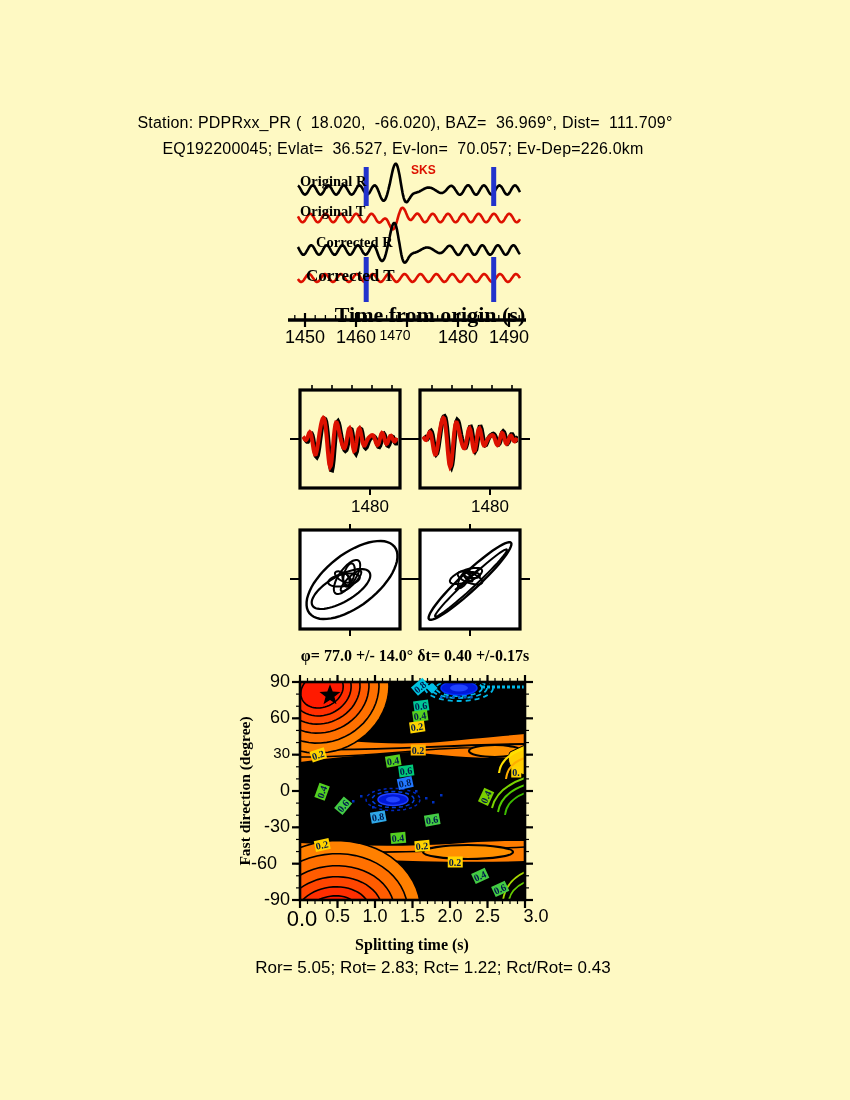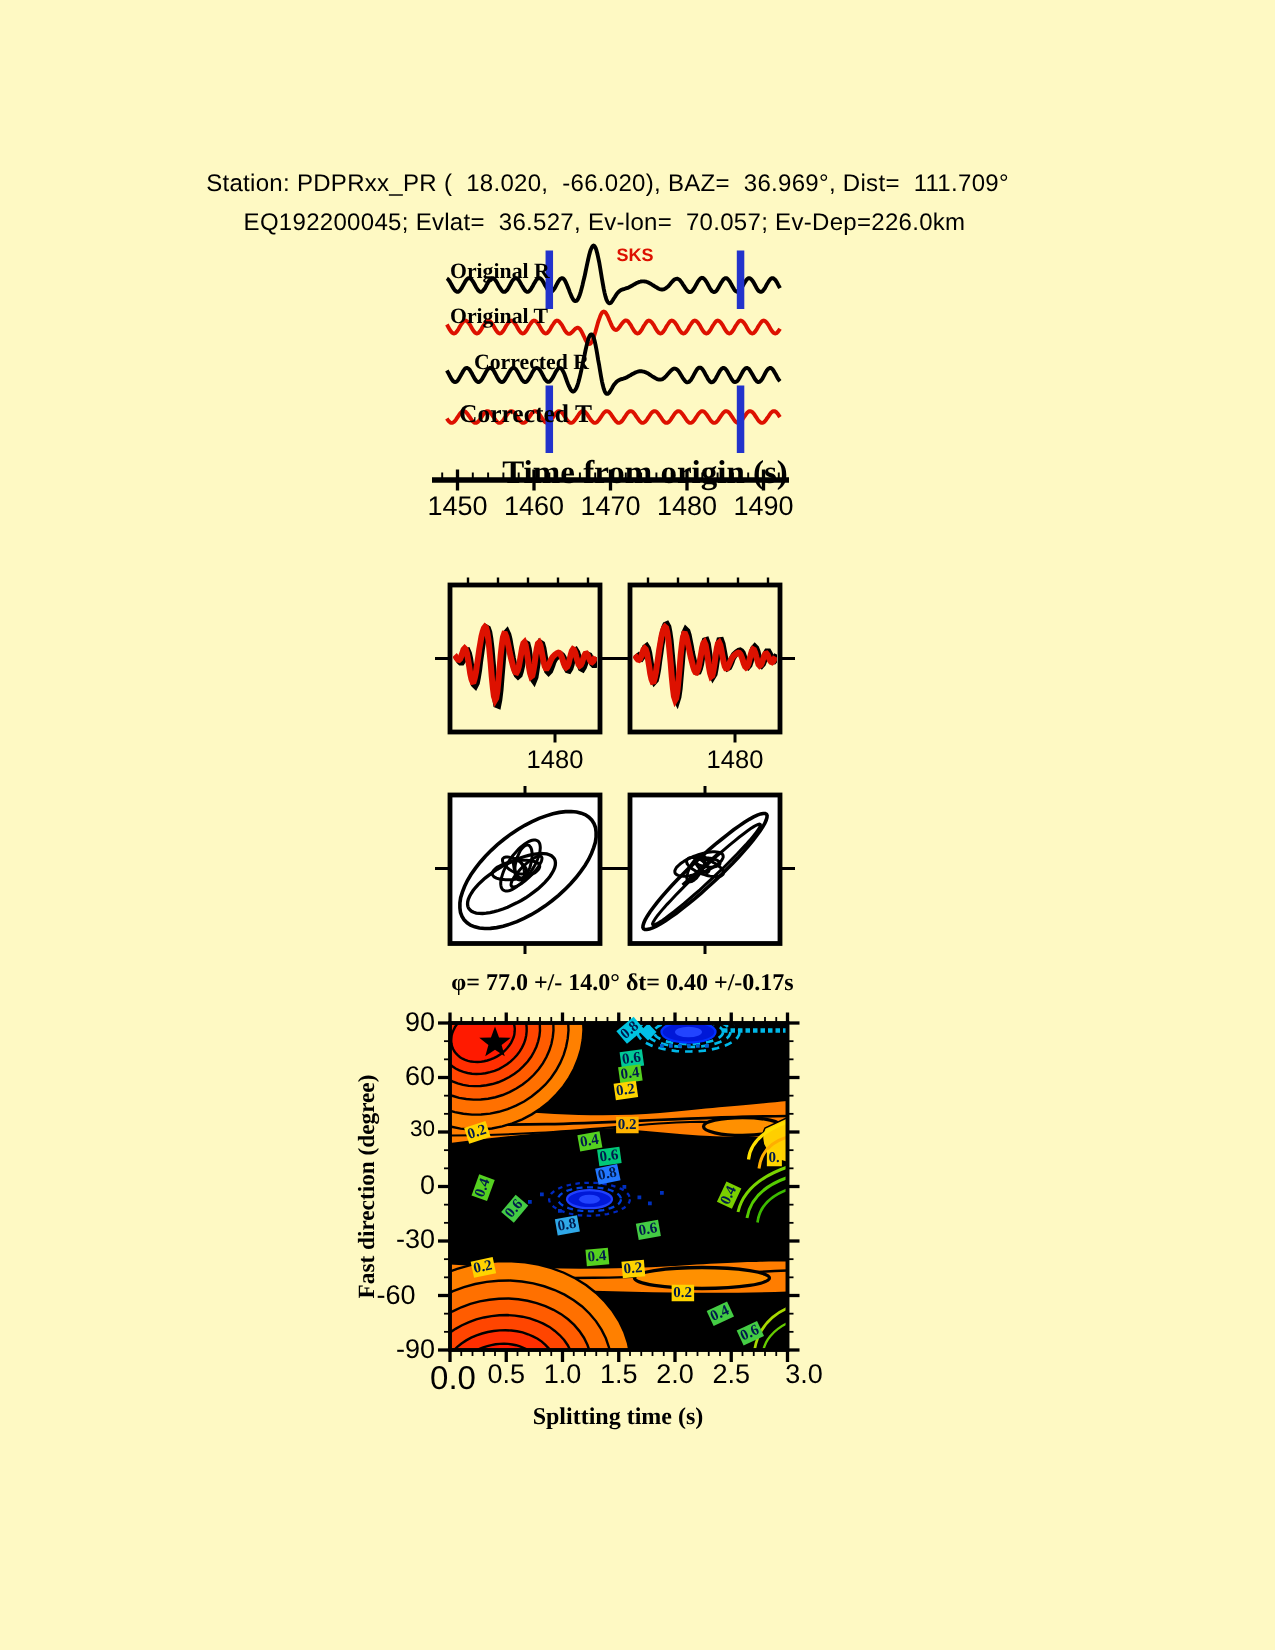--- a/index.html
+++ b/index.html
@@ -354,25 +354,26 @@
   <div class="ticklab" style="left:340px;top:497px;width:60px;">1480</div>
   <div class="ticklab" style="left:460px;top:497px;width:60px;">1480</div>
 
   <div class="abs serifb" style="left:250px;top:647px;width:330px;text-align:center;font-size:16px;">φ= 77.0 +/- 14.0° δt= 0.40 +/-0.17s</div>
 
   <div class="abs serifb" style="left:136px;top:781px;width:220px;height:20px;text-align:center;
        font-size:15.5px;transform:rotate(-90deg);">Fast direction (degree)</div>
 
   <div class="abs serifb" style="left:302px;top:936px;width:220px;text-align:center;font-size:16px;">Splitting time (s)</div>
 
+  <div class="abs" style="left:183px;top:958px;width:500px;text-align:center;font-size:17px;">Ror= 5.05; Rot= 2.83; Rct= 1.22; Rct/Rot= 0.43</div>
 
   <div id="gen-labels">
       <div class="ticklab" style="left:278px;top:327px;width:54px;font-size:18px;">1450</div>
       <div class="ticklab" style="left:329px;top:327px;width:54px;font-size:18px;">1460</div>
-      <div class="ticklab" style="left:380px;top:327px;width:54px;font-size:18px;">1470</div>
+      <div class="ticklab" style="left:368px;top:327px;width:54px;font-size:14px;">1470</div>
       <div class="ticklab" style="left:431px;top:327px;width:54px;font-size:18px;">1480</div>
       <div class="ticklab" style="left:482px;top:327px;width:54px;font-size:18px;">1490</div>
       <div class="ticklab" style="left:280px;top:906px;width:44px;font-size:22px;">0.0</div>
       <div class="ticklab" style="left:315.5px;top:906px;width:44px;font-size:18px;">0.5</div>
       <div class="ticklab" style="left:353px;top:906px;width:44px;font-size:18px;">1.0</div>
       <div class="ticklab" style="left:390.5px;top:906px;width:44px;font-size:18px;">1.5</div>
       <div class="ticklab" style="left:428px;top:906px;width:44px;font-size:18px;">2.0</div>
       <div class="ticklab" style="left:465.5px;top:906px;width:44px;font-size:18px;">2.5</div>
       <div class="ticklab" style="left:514px;top:906px;width:44px;font-size:18px;">3.0</div>
       <div class="yticklab" style="left:238px;top:671px;width:52px;font-size:18px;">90</div>

